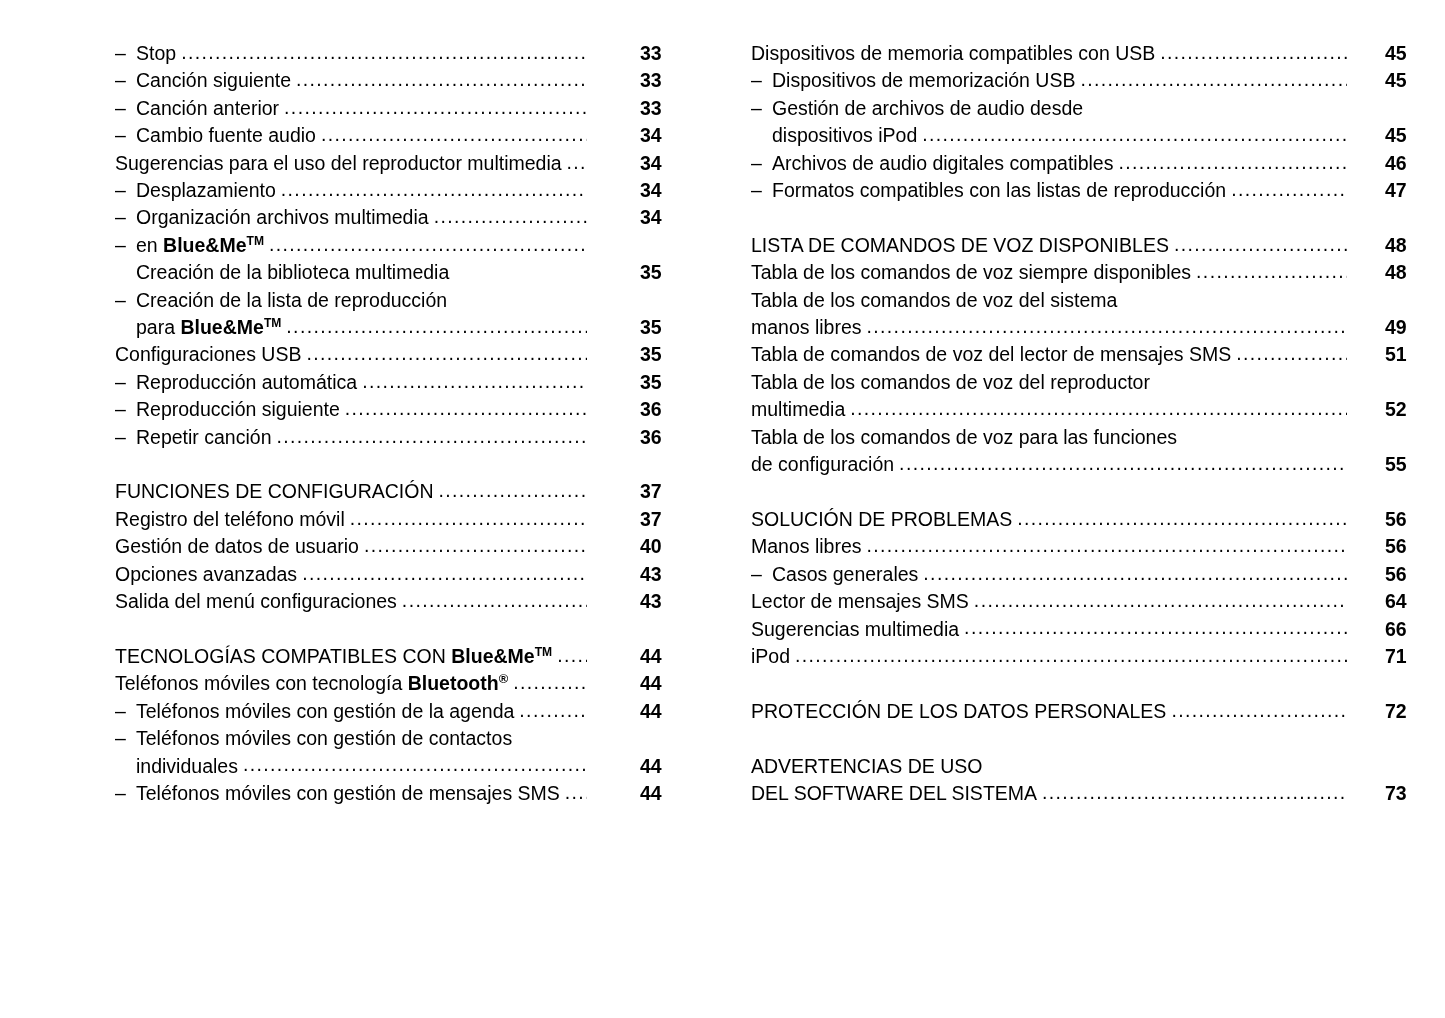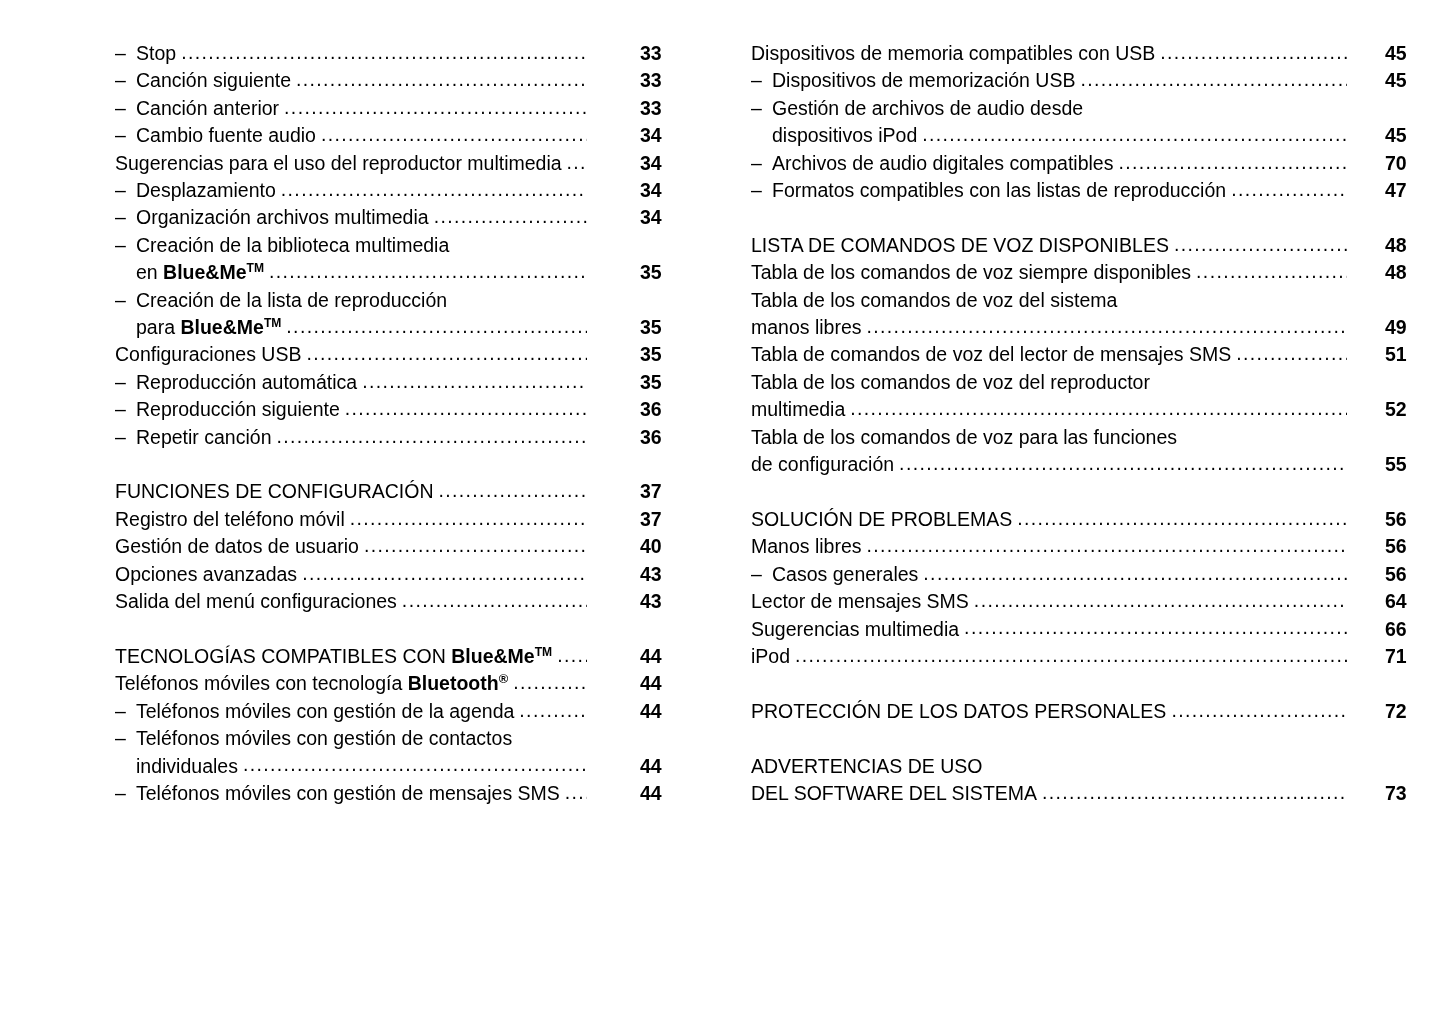--- a/index.html
+++ b/index.html
@@ -211,26 +211,26 @@
               </div>
             </div>
           </div>
           <span class="pageno">34</span>
         </div>
         <div class="entry">
           <div class="entry-body">
             <span class="dash">–</span>
             <div class="label-wrap">
               <div class="line">
+                <span class="txt"><span>en </span><span class="bold">Blue&amp;Me</span><sup>TM</sup></span>
+                <span class="leader"></span>
+              </div>
+              <div class="line">
                 <span class="txt"><span>Creación de la biblioteca multimedia</span></span>
                 <span class="leader none"></span>
-              </div>
-              <div class="line">
-                <span class="txt"><span>en </span><span class="bold">Blue&amp;Me</span><sup>TM</sup></span>
-                <span class="leader"></span>
               </div>
             </div>
           </div>
           <span class="pageno shift1">35</span>
         </div>
         <div class="entry">
           <div class="entry-body">
             <span class="dash">–</span>
             <div class="label-wrap">
               <div class="line">
@@ -464,21 +464,21 @@
         <div class="entry">
           <div class="entry-body">
             <span class="dash">–</span>
             <div class="label-wrap">
               <div class="line">
                 <span class="txt"><span>Archivos de audio digitales compatibles</span></span>
                 <span class="leader"></span>
               </div>
             </div>
           </div>
-          <span class="pageno">70</span>
+          <span class="pageno">46</span>
         </div>
         <div class="entry">
           <div class="entry-body">
             <span class="dash">–</span>
             <div class="label-wrap">
               <div class="line">
                 <span class="txt"><span>Formatos compatibles con las listas de reproducción</span></span>
                 <span class="leader"></span>
               </div>
             </div>

